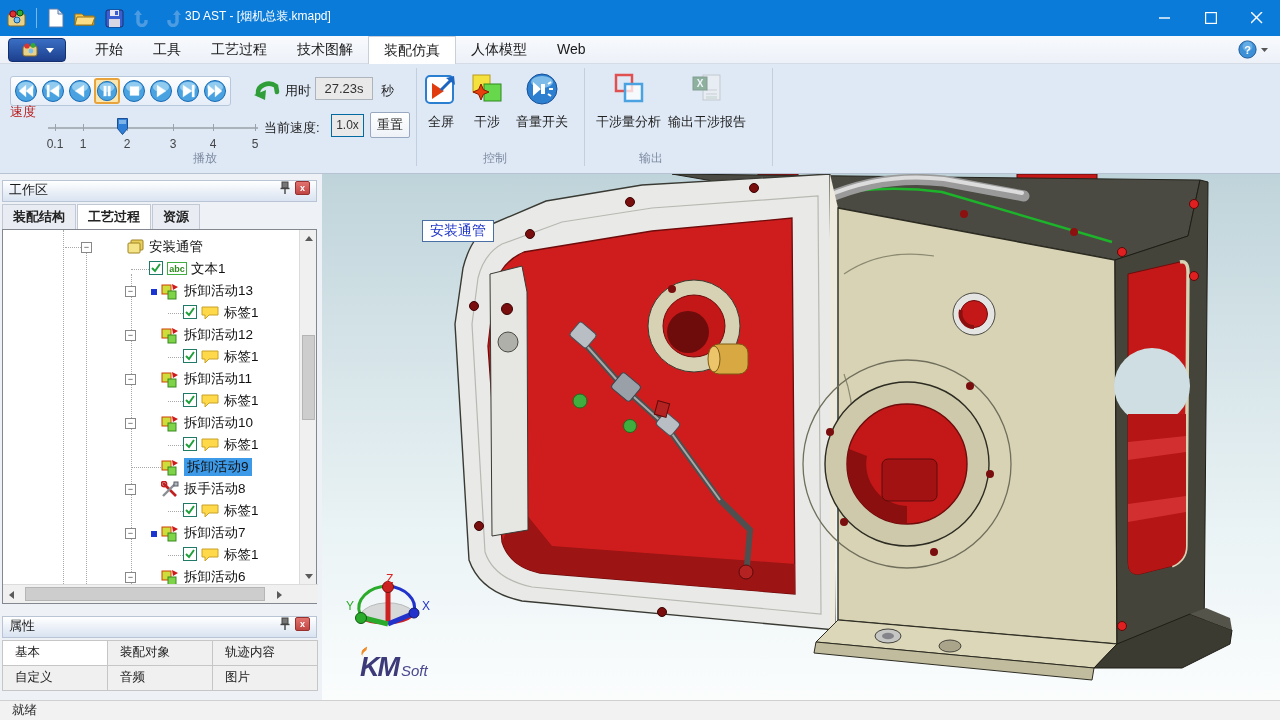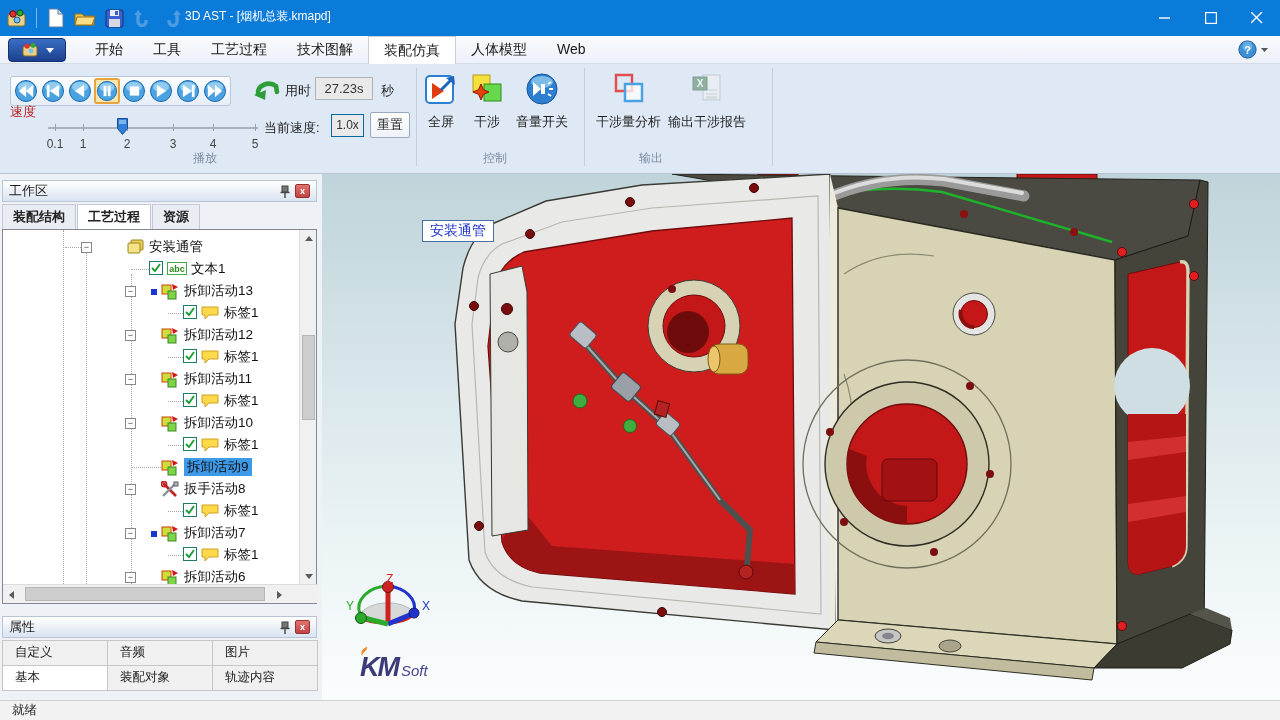--- a/index.html
+++ b/index.html
@@ -51,21 +51,21 @@
   #resetbtn { position:absolute; left:370px; top:48px; width:40px; height:26px; background:linear-gradient(#ffffff,#eef2f7);
     border:1px solid #98a8c0; border-radius:2px; text-align:center; line-height:24px; color:#222; }
   .bigbtn { position:absolute; top:8px; display:flex; flex-direction:column; align-items:center; gap:4px; }
   .bigbtn .cap { font-size:13px; color:#222; white-space:nowrap; }
   .bigbtn.disabled .ic { opacity:.5; }
   
   #main { position:absolute; left:0; top:174px; width:1280px; height:526px; background:#eef1f6; }
   #leftdock { position:absolute; left:0; top:0; width:320px; height:526px; background:#eef1f6; }
   .panelhead { position:absolute; left:2px; width:315px; height:22px;
     background:linear-gradient(#ffffff,#d9e3f1); border:1px solid #b9c4d4;
-    display:flex; align-items:center; padding:8px 6px; color:#1a1a1a; }
+    display:flex; align-items:flex-start; padding:0 6px; color:#1a1a1a; }
   .panelhead .sp { flex:1; }
   .closebox { width:15px; height:14px; background:linear-gradient(#e2736f,#c04543); border:1px solid #96312f;
     border-radius:2px; color:#fff; font-size:9px; font-weight:bold; text-align:center; line-height:12px; margin-left:5px; }
   #ws-tabs { position:absolute; left:2px; top:30px; height:25px; display:flex; }
   .wtab { padding:0 10px; line-height:24px; font-size:13px; font-weight:bold; color:#222;
     background:#e9edf3; border:1px solid #c2c9d4; border-bottom:none; margin-right:1px; }
   .wtab.active { background:#fff; position:relative; z-index:2; }
   #treebox { position:absolute; left:2px; top:55px; width:315px; height:375px; background:#fff; border:1px solid #828790; }
   #treecontent { position:absolute; left:0; top:0; width:296px; height:354px; overflow:hidden; }
   .vguide { position:absolute; border-left:1px dotted #a8a8a8; width:0; }
@@ -599,28 +599,28 @@
       <span class="sp"></span>
       <svg width="10" height="13">
           <rect x="2" y="1" width="6" height="6" fill="#777" stroke="#444"></rect>
           <line x1="0.5" y1="7.5" x2="9.5" y2="7.5" stroke="#444" stroke-width="1.4"></line>
           <line x1="5" y1="8" x2="5" y2="13" stroke="#444" stroke-width="1.4"></line>
         </svg>
       <span class="closebox">x</span>
     </div>
     <div id="props-grid">
         <div class="prow">
+          <div class="pcell active">基本</div>
+          <div class="pcell">装配对象</div>
+          <div class="pcell">轨迹内容</div>
+        </div>
+        <div class="prow">
           <div class="pcell">自定义</div>
           <div class="pcell">音频</div>
           <div class="pcell">图片</div>
-        </div>
-        <div class="prow">
-          <div class="pcell active">基本</div>
-          <div class="pcell">装配对象</div>
-          <div class="pcell">轨迹内容</div>
         </div>
       </div>
   </div>
 
   <div id="viewport">
     <svg id="model" width="958" height="526" viewBox="0 0 958 526">
 
       <rect x="436" y="0" width="40" height="46" fill="#c41818" stroke="#5c0a0a"></rect>
       <rect x="695" y="0" width="80" height="30" fill="#c41818" stroke="#5c0a0a"></rect>
 

